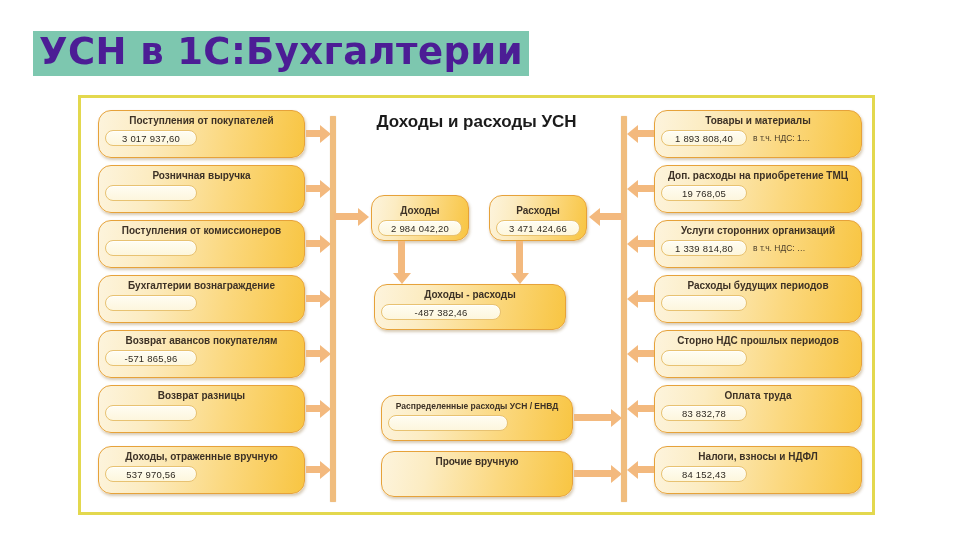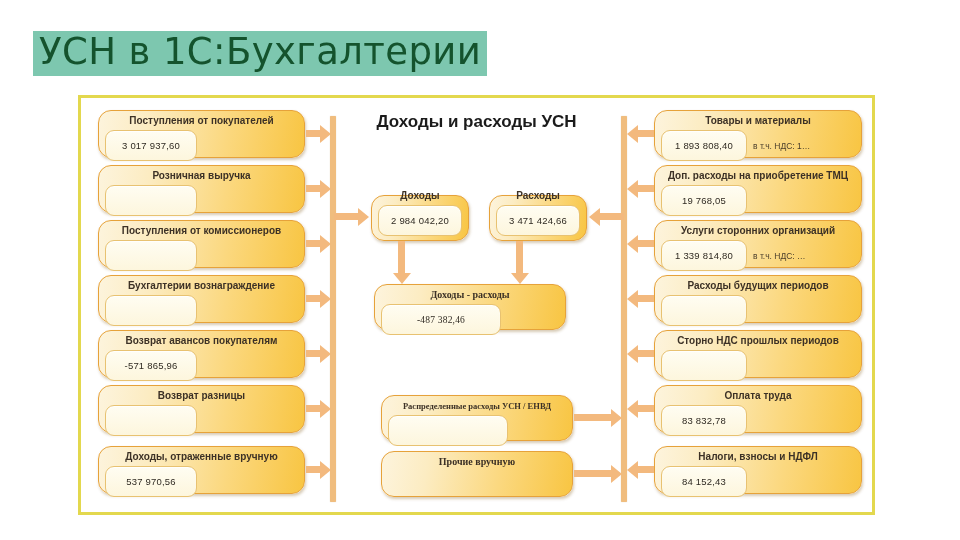--- a/index.html
+++ b/index.html
@@ -9,21 +9,21 @@
     position:relative;
   }
 
   
   #title-band{
     position:absolute;left:33px;top:31px;
     background:#7dc7af;
     padding:2px 6px 4px 6px;
   }
   #title-band .title-text{
-    font-size:37px;font-weight:400;color:#14532d;
+    font-size:37px;font-weight:700;color:#4c1d95;
     letter-spacing:.4px;line-height:1.05;white-space:nowrap;
     font-family:"DejaVu Sans",sans-serif;
   }
 
   
   #diagram-frame{
     position:absolute;left:78px;top:95px;width:797px;height:420px;
     border:3px solid #e3d84e;
     background:#ffffff;
     box-sizing:border-box;
@@ -42,21 +42,21 @@
   .node .caption{
     font-size:10px;font-weight:bold;color:#3c3126;
     text-align:center;line-height:12px;white-space:nowrap;
     margin-top:1px;
   }
   .node .fieldrow{
     display:flex;align-items:center;width:100%;margin-top:3px;gap:6px;
   }
   .node .field{
     flex:0 0 auto;
-    height:31px;min-width:92px;
+    height:16px;min-width:92px;
     border-radius:9px;
     border:1px solid #e8c271;
     background:linear-gradient(180deg,#fffdf2 0%,#fdf6dd 100%);
     box-shadow:inset 0 1px 1px rgba(255,255,255,.9);
     display:flex;align-items:center;justify-content:center;
     font-size:9.5px;color:#2f2a22;letter-spacing:.2px;
     padding:0 8px;box-sizing:border-box;
   }
   .node .extra{
     flex:1 1 auto;text-align:left;
@@ -101,21 +101,21 @@
     border-top:11px solid #f3b97e;
   }
 
   
   #center-heading{
     position:absolute;left:263px;top:14px;width:265px;text-align:center;
     font-size:17px;font-weight:bold;color:#1b1b1b;white-space:nowrap;
   }
   .node.center-small{width:98px;height:46px;justify-content:flex-end;}
   .node.center-small .field{min-width:84px;}
-  .node.center-wide{width:192px;height:46px;font-family:Liberation Serif, serif;}
+  .node.center-wide{width:192px;height:46px;}
   .node.center-wide .field{min-width:120px;}
   .node.center-wide .caption{font-size:10px;}
   .node.center-tiny-cap .caption{font-size:8.5px;}
 </style>
 </head>
 <body>
 
 <div id="title-band">
   <div class="title-text">УСН в 1С:Бухгалтерии</div>
 </div>

